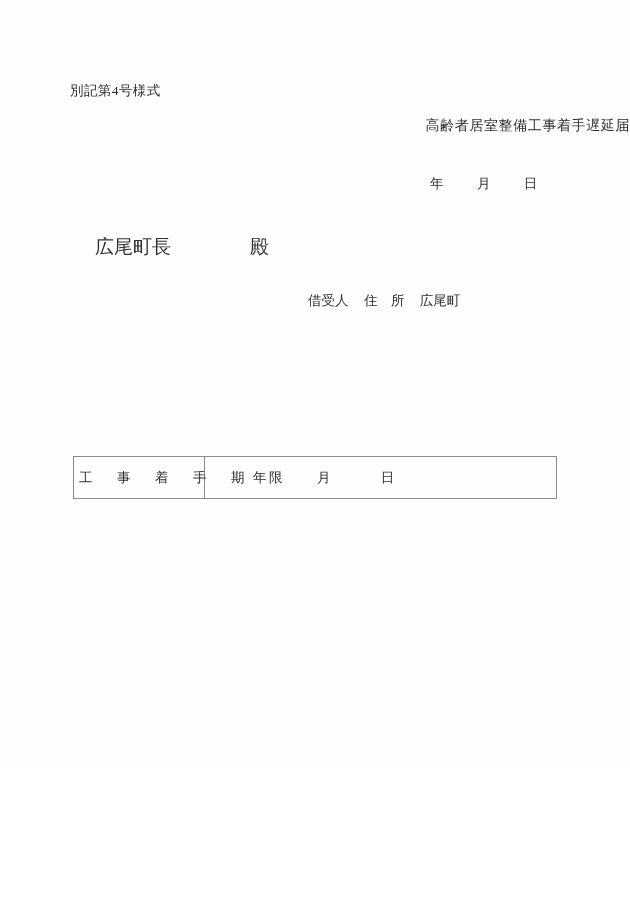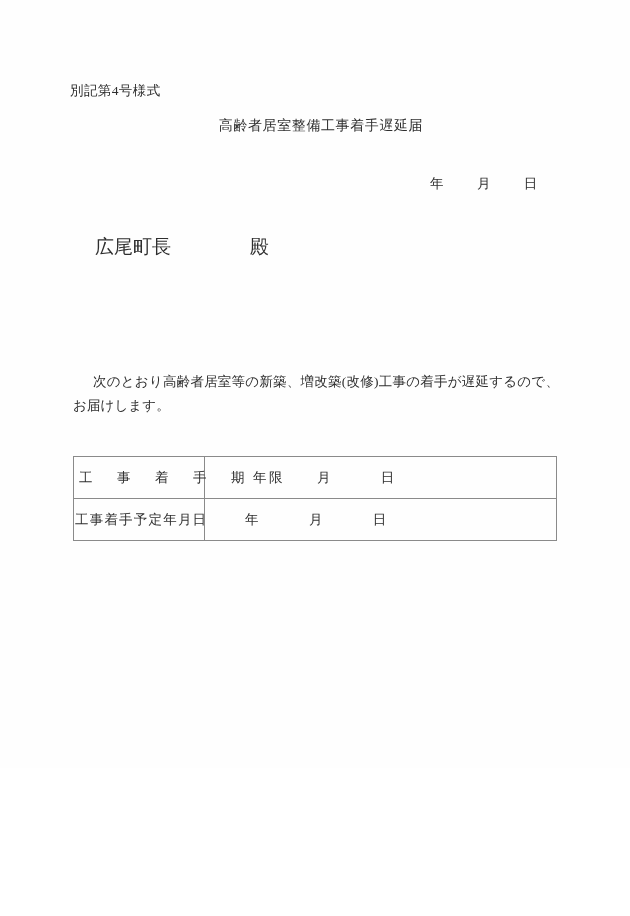--- a/index.html
+++ b/index.html
@@ -32,21 +32,21 @@
     top: 82px;
     font-size: 13.5px;
     letter-spacing: 0.4px;
     white-space: nowrap;
   }
   .doc-title {
     position: absolute;
     left: 0;
     top: 117px;
     width: 630px;
-    text-align: center;
+    text-align: right;
     font-size: 14px;
     letter-spacing: 0.6px;
     white-space: nowrap;
     padding-left: 12px;
     box-sizing: border-box;
   }
   .date-line {
     position: absolute;
     left: 430px;
     top: 175px;
@@ -147,46 +147,38 @@
     <span class="seg">月</span>
     <span class="seg">日</span>
   </div>
 
   <div class="addressee">
     <span>広尾町長</span>
     <span class="honorific">殿</span>
   </div>
 
   <div class="borrower">
+    <span class="row">
+      <span class="lbl-borrower">借受人</span>
+      <span class="fld">住　所</span>
+      <span class="val">広尾町</span>
+    </span>
   </div>
 
-  <div class="body-text">次のとおり高齢者居室等の新築、増改築(改修)工事の着手が遅延するので、お届けします。</div>
 
   <table class="form-table">
     <tbody>
       <tr class="row-1">
         <td class="label-cell">
           <span class="sp-label">工　事　着　手　期　限</span>
         </td>
         <td class="value-cell">
           <div class="date-cell">
             <span class="seg">年</span>
             <span class="seg">月</span>
             <span class="seg">日</span>
           </div>
         </td>
       </tr>
-      <tr class="row-2">
-        <td class="label-cell">
-          <span class="tight-label">工事着手予定年月日</span>
-        </td>
-        <td class="value-cell">
-          <div class="date-cell indent-2">
-            <span class="seg">年</span>
-            <span class="seg">月</span>
-            <span class="seg">日</span>
-          </div>
-        </td>
-      </tr>
     </tbody>
   </table>
 
 </div>
 
 </body></html>

